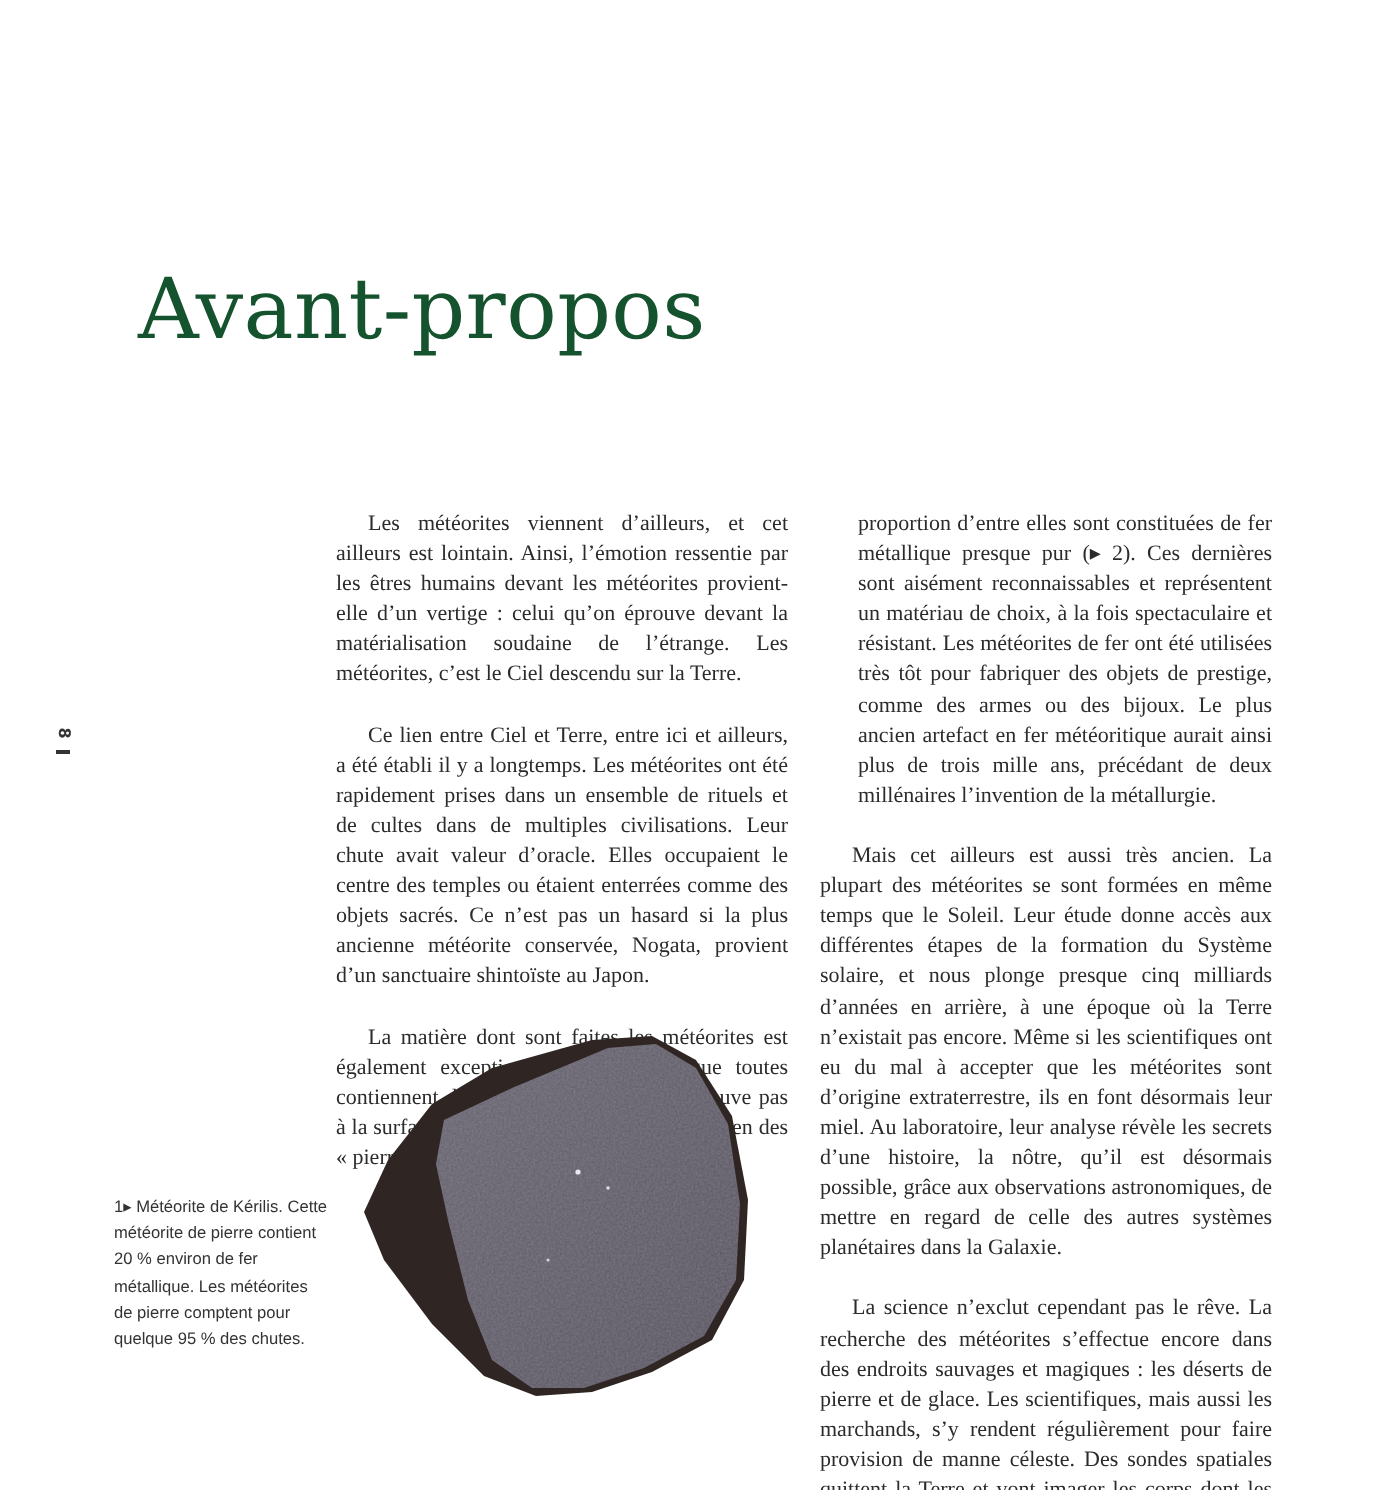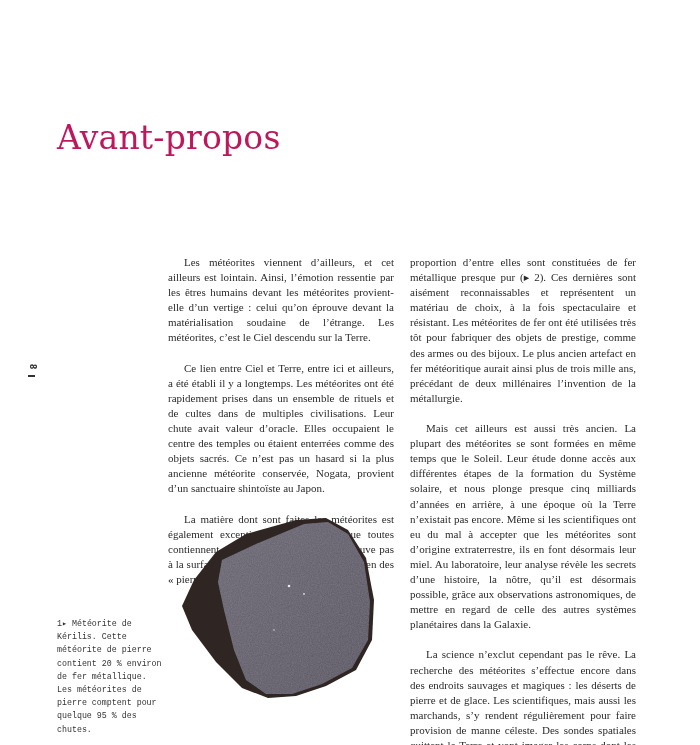--- a/index.html
+++ b/index.html
@@ -2,43 +2,43 @@
 <html><head>
 <meta charset="utf-8">
 <style>
   html, body { margin:0; padding:0; }
   body {
     width:700px; height:745px; background:#ffffff; position:relative; overflow:hidden;
     color:#2a2a2a;
   }
   .title {
     position:absolute; left:57px; top:118px;
-    font-family:"DejaVu Serif", serif; font-size:33px; font-weight:normal;
-    color:#be185d; letter-spacing:0.2px; margin:0;
+    font-family:"DejaVu Serif", serif; font-size:42px; font-weight:normal;
+    color:#14532d; letter-spacing:0.2px; margin:12px;
   }
   .page-num {
     position:absolute; left:26px; top:362px; width:12px; text-align:center;
     font-family:"DejaVu Sans", sans-serif; font-size:8px; font-weight:bold; color:#333;
     transform:rotate(90deg);
   }
   .page-bar {
     position:absolute; left:28px; top:375px; width:7px; height:2px; background:#333;
   }
   .col {
     position:absolute; width:226px;
     font-family:"Liberation Serif", serif; font-size:11px; line-height:15.1px;
     color:#2b2b2b; text-align:justify; hyphens:auto;
   }
   .col p { margin:0 0 15.1px 0; text-indent:16px; }
   .col-left { left:168px; top:255px; }
   .col-right { left:410px; top:255px; }
-  .col-right p.cont { text-indent:0; }
+  .col-right p.cont { text-indent:0;margin-left:19px; }
   .caption {
-    position:absolute; left:57px; top:617px; width:108px;
-    font-family:Liberation Mono, monospace; font-size:8.3px; line-height:13.2px; color:#333;
+    position:absolute; left:57px; top:597px; width:108px;
+    font-family:Liberation Sans, sans-serif; font-size:8.3px; line-height:13.2px; color:#333;
   }
   .rock {
     position:absolute; left:176px; top:510px; width:204px; height:192px;
   }
 </style>
 </head>
 <body>
 
 <h1 class="title">Avant-propos</h1>
 

